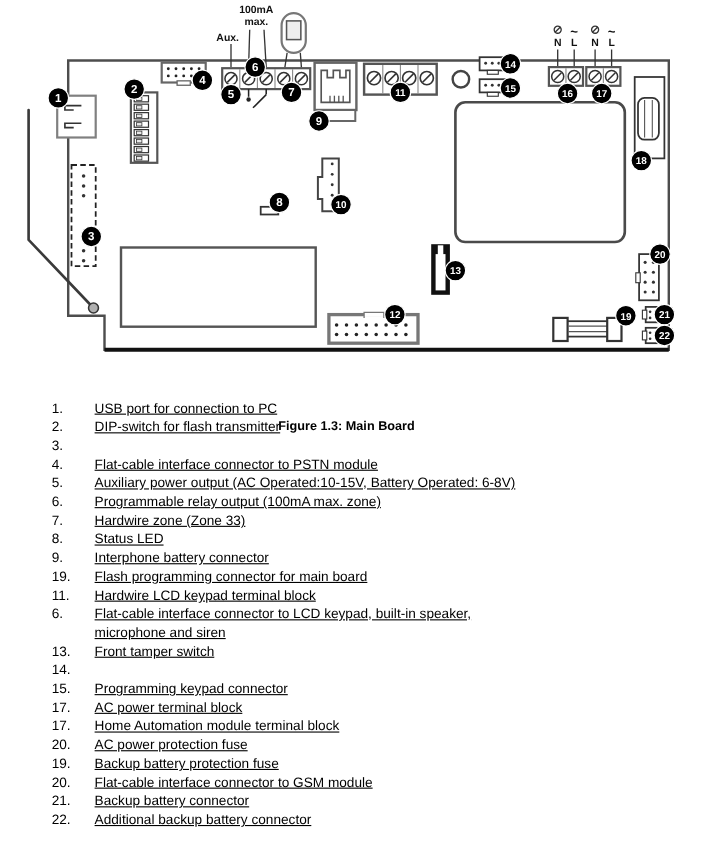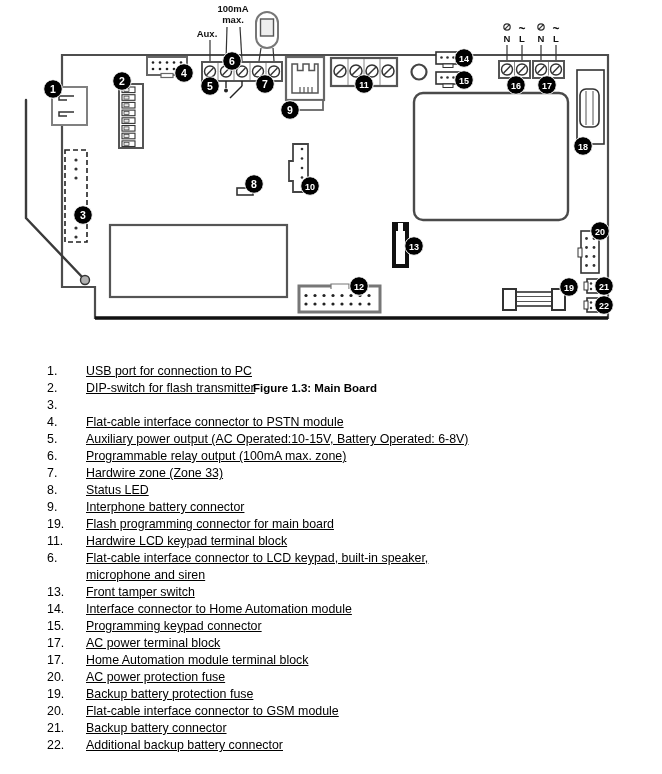--- a/index.html
+++ b/index.html
@@ -450,21 +450,20 @@
       <div class="lrow">
         <span class="lnum">6.</span>
         <span class="ltxt">Flat-cable interface connector to LCD keypad, built-in speaker,<br>microphone and siren</span>
       </div>
       <div class="lrow">
         <span class="lnum">13.</span>
         <span class="ltxt">Front tamper switch</span>
       </div>
       <div class="lrow">
         <span class="lnum">14.</span>
-        <span class="ltxt">Interface connector to Home Automation module</span>
       </div>
       <div class="lrow">
         <span class="lnum">15.</span>
         <span class="ltxt">Programming keypad connector</span>
       </div>
       <div class="lrow">
         <span class="lnum">17.</span>
         <span class="ltxt">AC power terminal block</span>
       </div>
       <div class="lrow">

